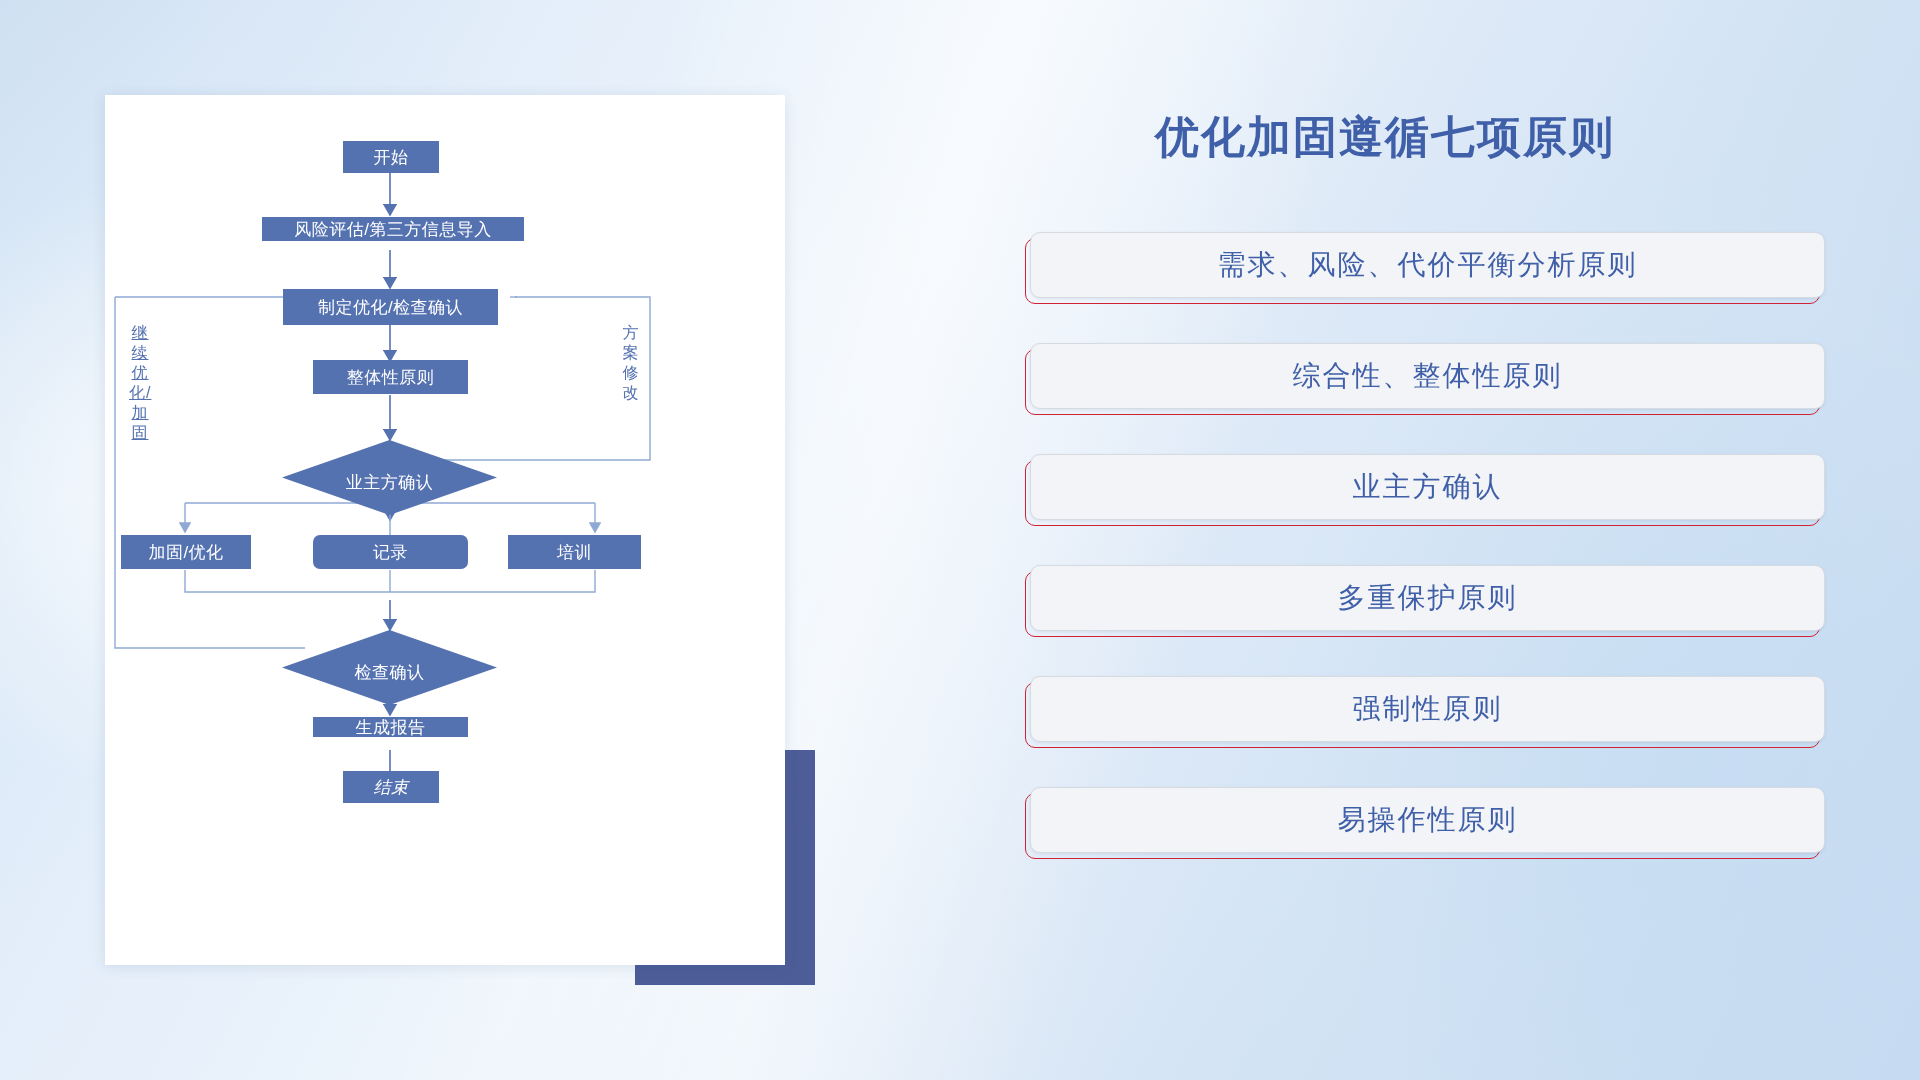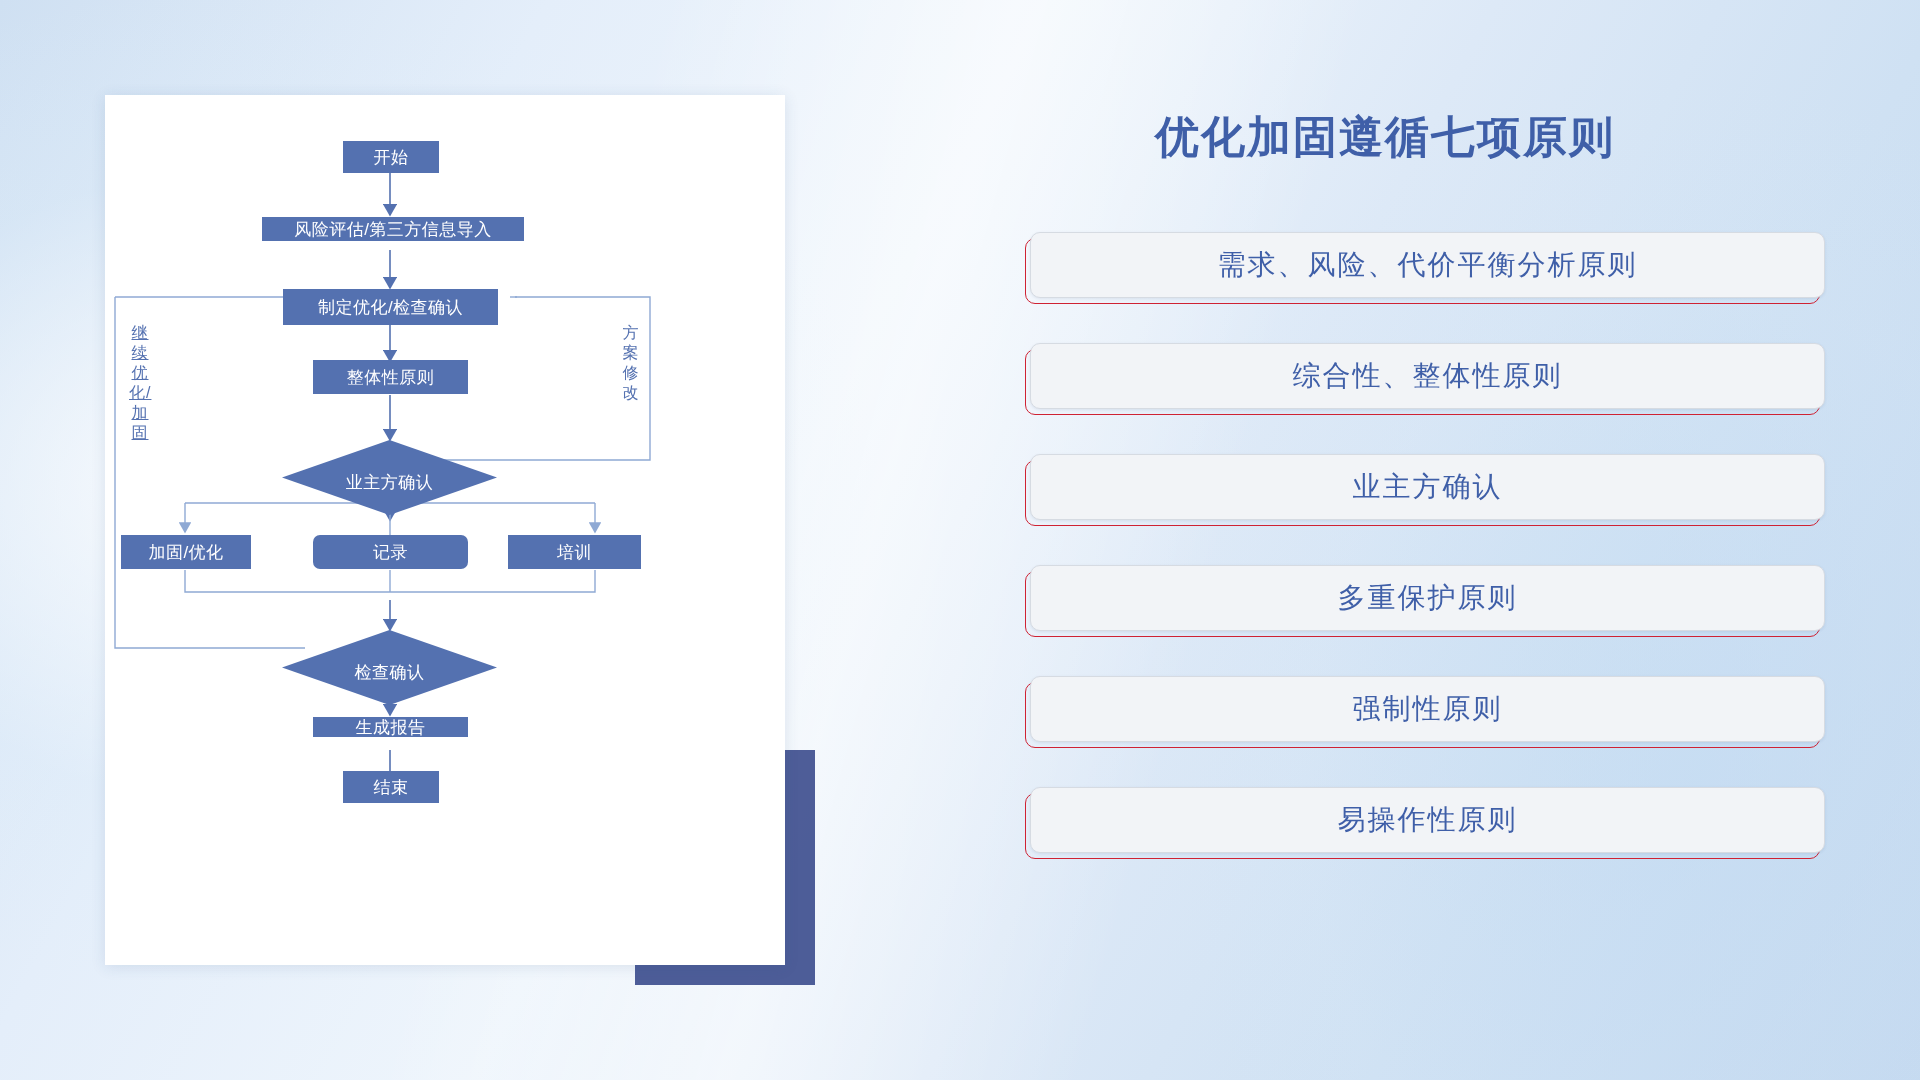--- a/index.html
+++ b/index.html
@@ -237,21 +237,21 @@
 
       <div class="diamond-wrap" style="left:177px; top:535px; width:215px; height:75px;">
         <div class="diamond-shape"></div>
         <span class="diamond-label">检查确认</span>
       </div>
 
       <div class="node" style="left:208px; top:622px; width:155px; height:20px;">
         <span>生成报告</span>
       </div>
 
-      <div class="node" style="left:238px; top:676px; width:96px; height:32px;">
+      <div class="node" style="left:238px; top:676px; width:96px; height:32px;font-style:italic;">
         <span>结束</span>
       </div>
 
       <div class="side-label" style="left:24px; top:228px;text-decoration:underline;">继续优化/加固</div>
 
       <div class="side-label" style="left:515px; top:228px;">方案修改</div>
 
     </div>
   </div>
 

